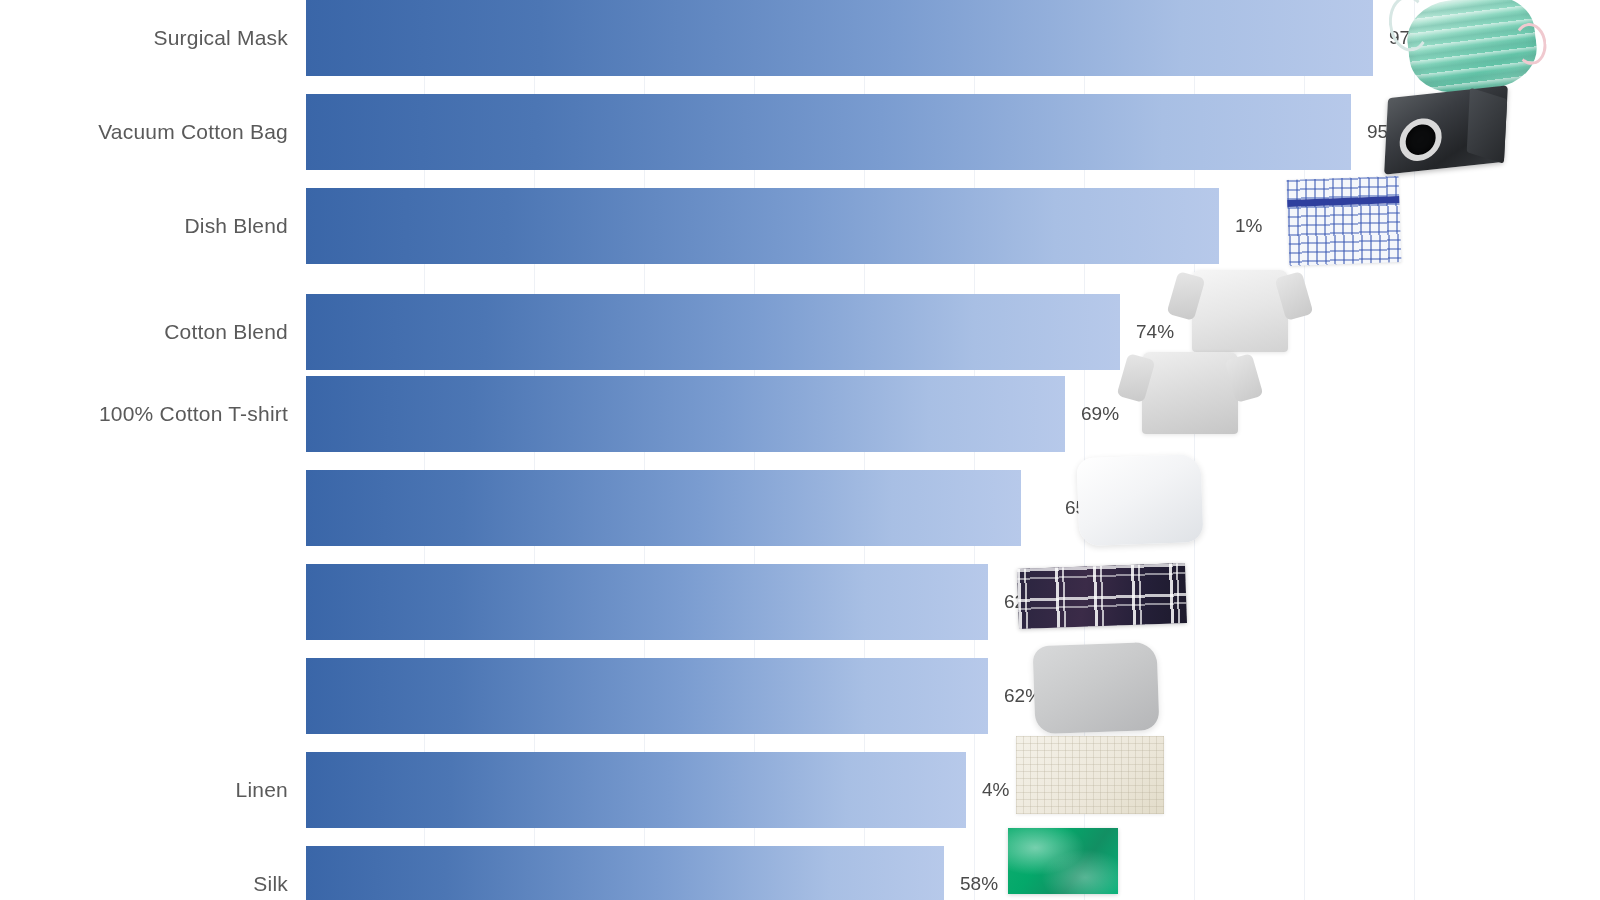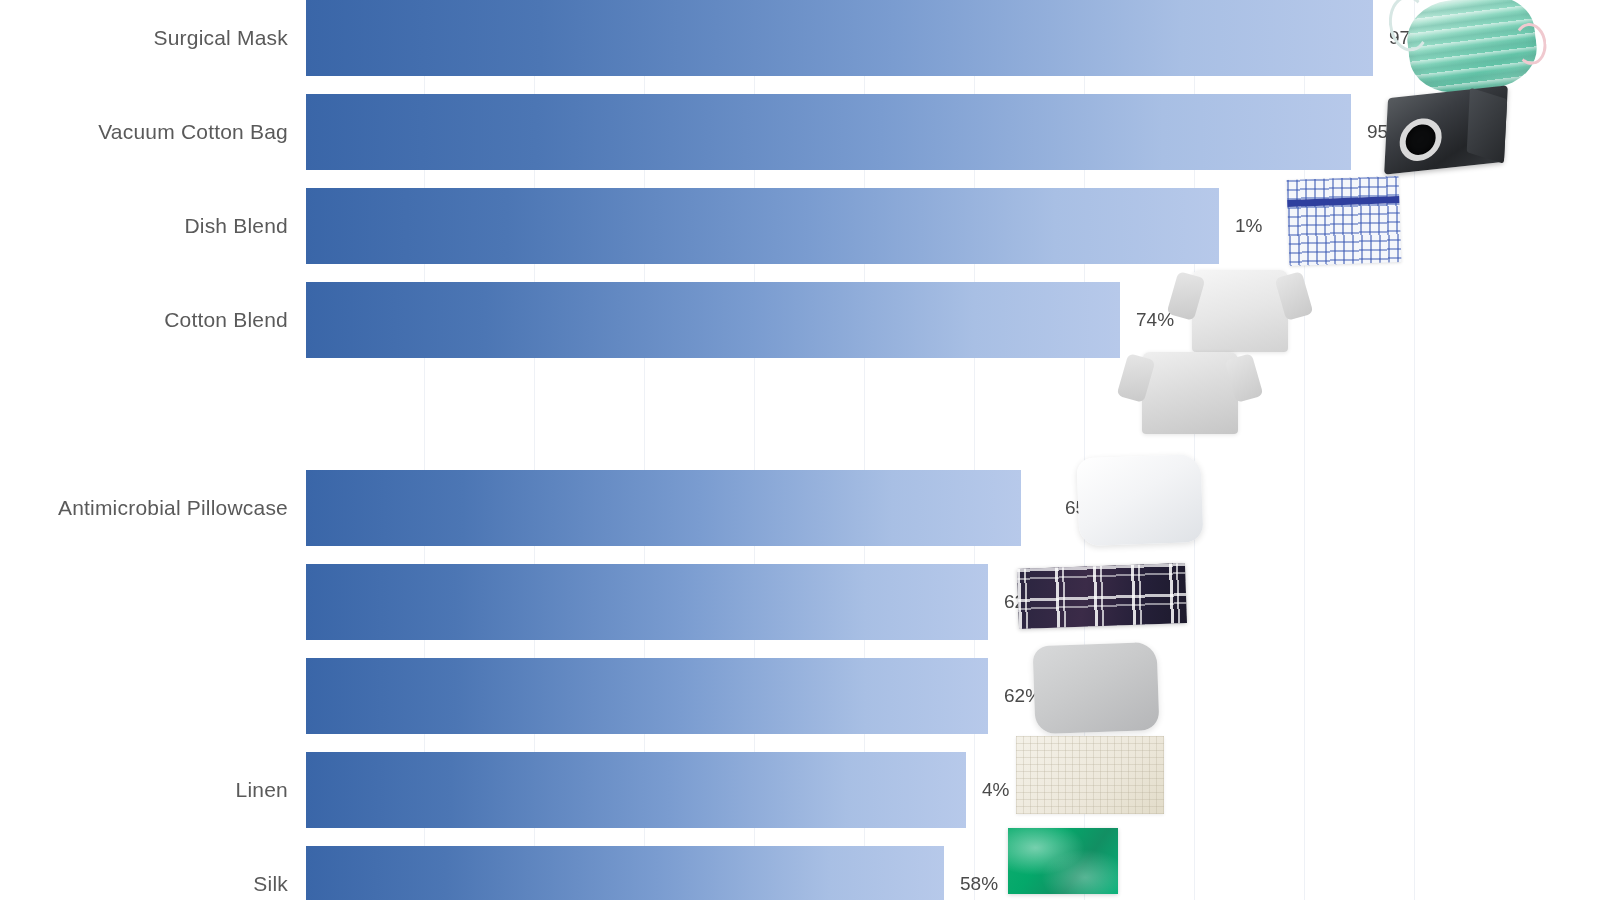--- a/index.html
+++ b/index.html
@@ -253,27 +253,31 @@
       <div class="row" style="top: 94px;">
         <div class="cat-label">Vacuum Cotton Bag</div>
         <div class="bar" style="width: 1045px; left: 306px;"></div>
         <div class="value-label" style="left: 1367px;">95%</div>
       </div>
       <div class="row" style="top: 188px;">
         <div class="cat-label">Dish Blend</div>
         <div class="bar" style="width: 913px; left: 306px;"></div>
         <div class="value-label" style="left: 1235px;">1%</div>
       </div>
-      <div class="row" style="top: 282px;">
+      <div class="row" style="top: 294px;">
         <div class="cat-label">Cotton Blend</div>
         <div class="bar" style="width: 814px; left: 306px;"></div>
         <div class="value-label" style="left: 1136px;">74%</div>
       </div>
+      <div class="row" style="top: 376px;">
+        <div class="cat-label">100% Cotton T-shirt</div>
+        <div class="bar" style="width: 759px; left: 306px;"></div>
+        <div class="value-label" style="left: 1081px;">69%</div>
+      </div>
       <div class="row" style="top: 470px;">
-        <div class="cat-label">Antimicrobial Pillowcase</div>
         <div class="bar" style="width: 715px; left: 306px;"></div>
         <div class="value-label" style="left: 1037px; margin-left: 28px;">65%</div>
       </div>
       <div class="row" style="top: 564px;">
         <div class="bar" style="width: 682px; left: 306px;"></div>
         <div class="value-label" style="left: 1004px;">62%</div>
       </div>
       <div class="row" style="top: 658px;">
         <div class="bar" style="width: 682px; left: 306px;"></div>
         <div class="value-label" style="left: 1004px;">62%</div>

